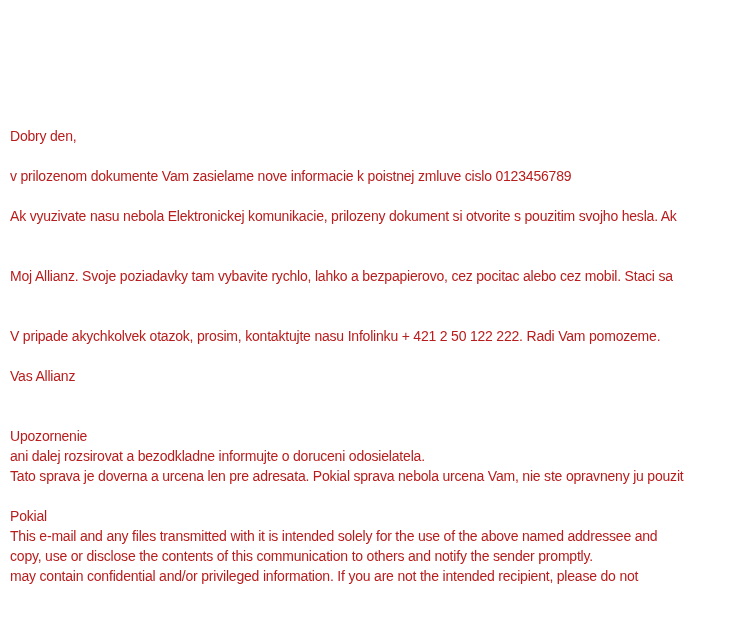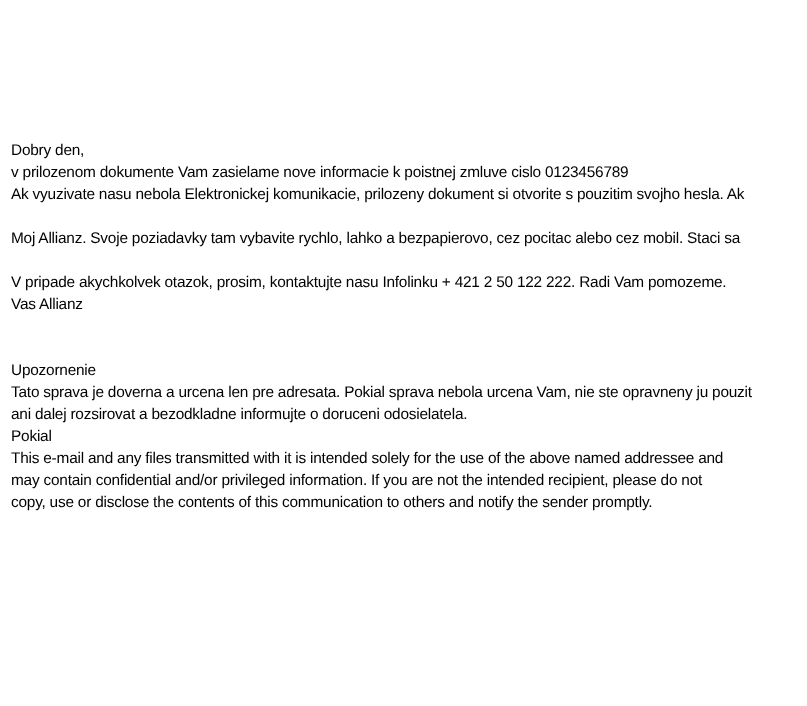--- a/index.html
+++ b/index.html
@@ -11,28 +11,28 @@
     overflow: hidden;
   }
   .email {
     box-sizing: border-box;
     width: 700px;
     padding: 6px 4px 0 10px;
     font-family: "Liberation Sans", sans-serif;
     font-size: 14px;
     letter-spacing: -0.2px;
     line-height: 20px;
-    color: #000000;
+    color: #b91c1c;
   }
   .line {
     white-space: pre;
     height: 20px;
     overflow: hidden;
   }
-  .mt-1 { }  
+  .mt-1 { margin-top: 20px; }  
   .mt-2 { margin-top: 40px; }  
   .para { }
 </style>
 </head>
 <body>
 
 <div class="email">
 
   <div>
     <div class="line">
@@ -66,24 +66,24 @@
       
     </div>
   </div>
 
   <div class="line mt-1 para">V pripade akychkolvek otazok, prosim, kontaktujte nasu Infolinku + 421 2 50 122 222. Radi Vam pomozeme.</div>
 
   <div class="line mt-1">Vas Allianz</div>
 
   <div class="para mt-2">
     <div class="line">Upozornenie</div>
+    <div class="line">ani dalej rozsirovat a bezodkladne informujte o doruceni odosielatela.</div>
     <div class="line">Tato sprava je doverna a urcena len pre adresata. Pokial sprava nebola urcena Vam, nie ste opravneny ju pouzit</div>
-    <div class="line">ani dalej rozsirovat a bezodkladne informujte o doruceni odosielatela.</div>
   </div>
 
   <div class="para mt-1">
     <div class="line">Pokial</div>
     <div class="line">This e-mail and any files transmitted with it is intended solely for the use of the above named addressee and</div>
+    <div class="line">copy, use or disclose the contents of this communication to others and notify the sender promptly.</div>
     <div class="line">may contain confidential and/or privileged information. If you are not the intended recipient, please do not</div>
-    <div class="line">copy, use or disclose the contents of this communication to others and notify the sender promptly.</div>
   </div>
 
 </div>
 
 </body></html>

